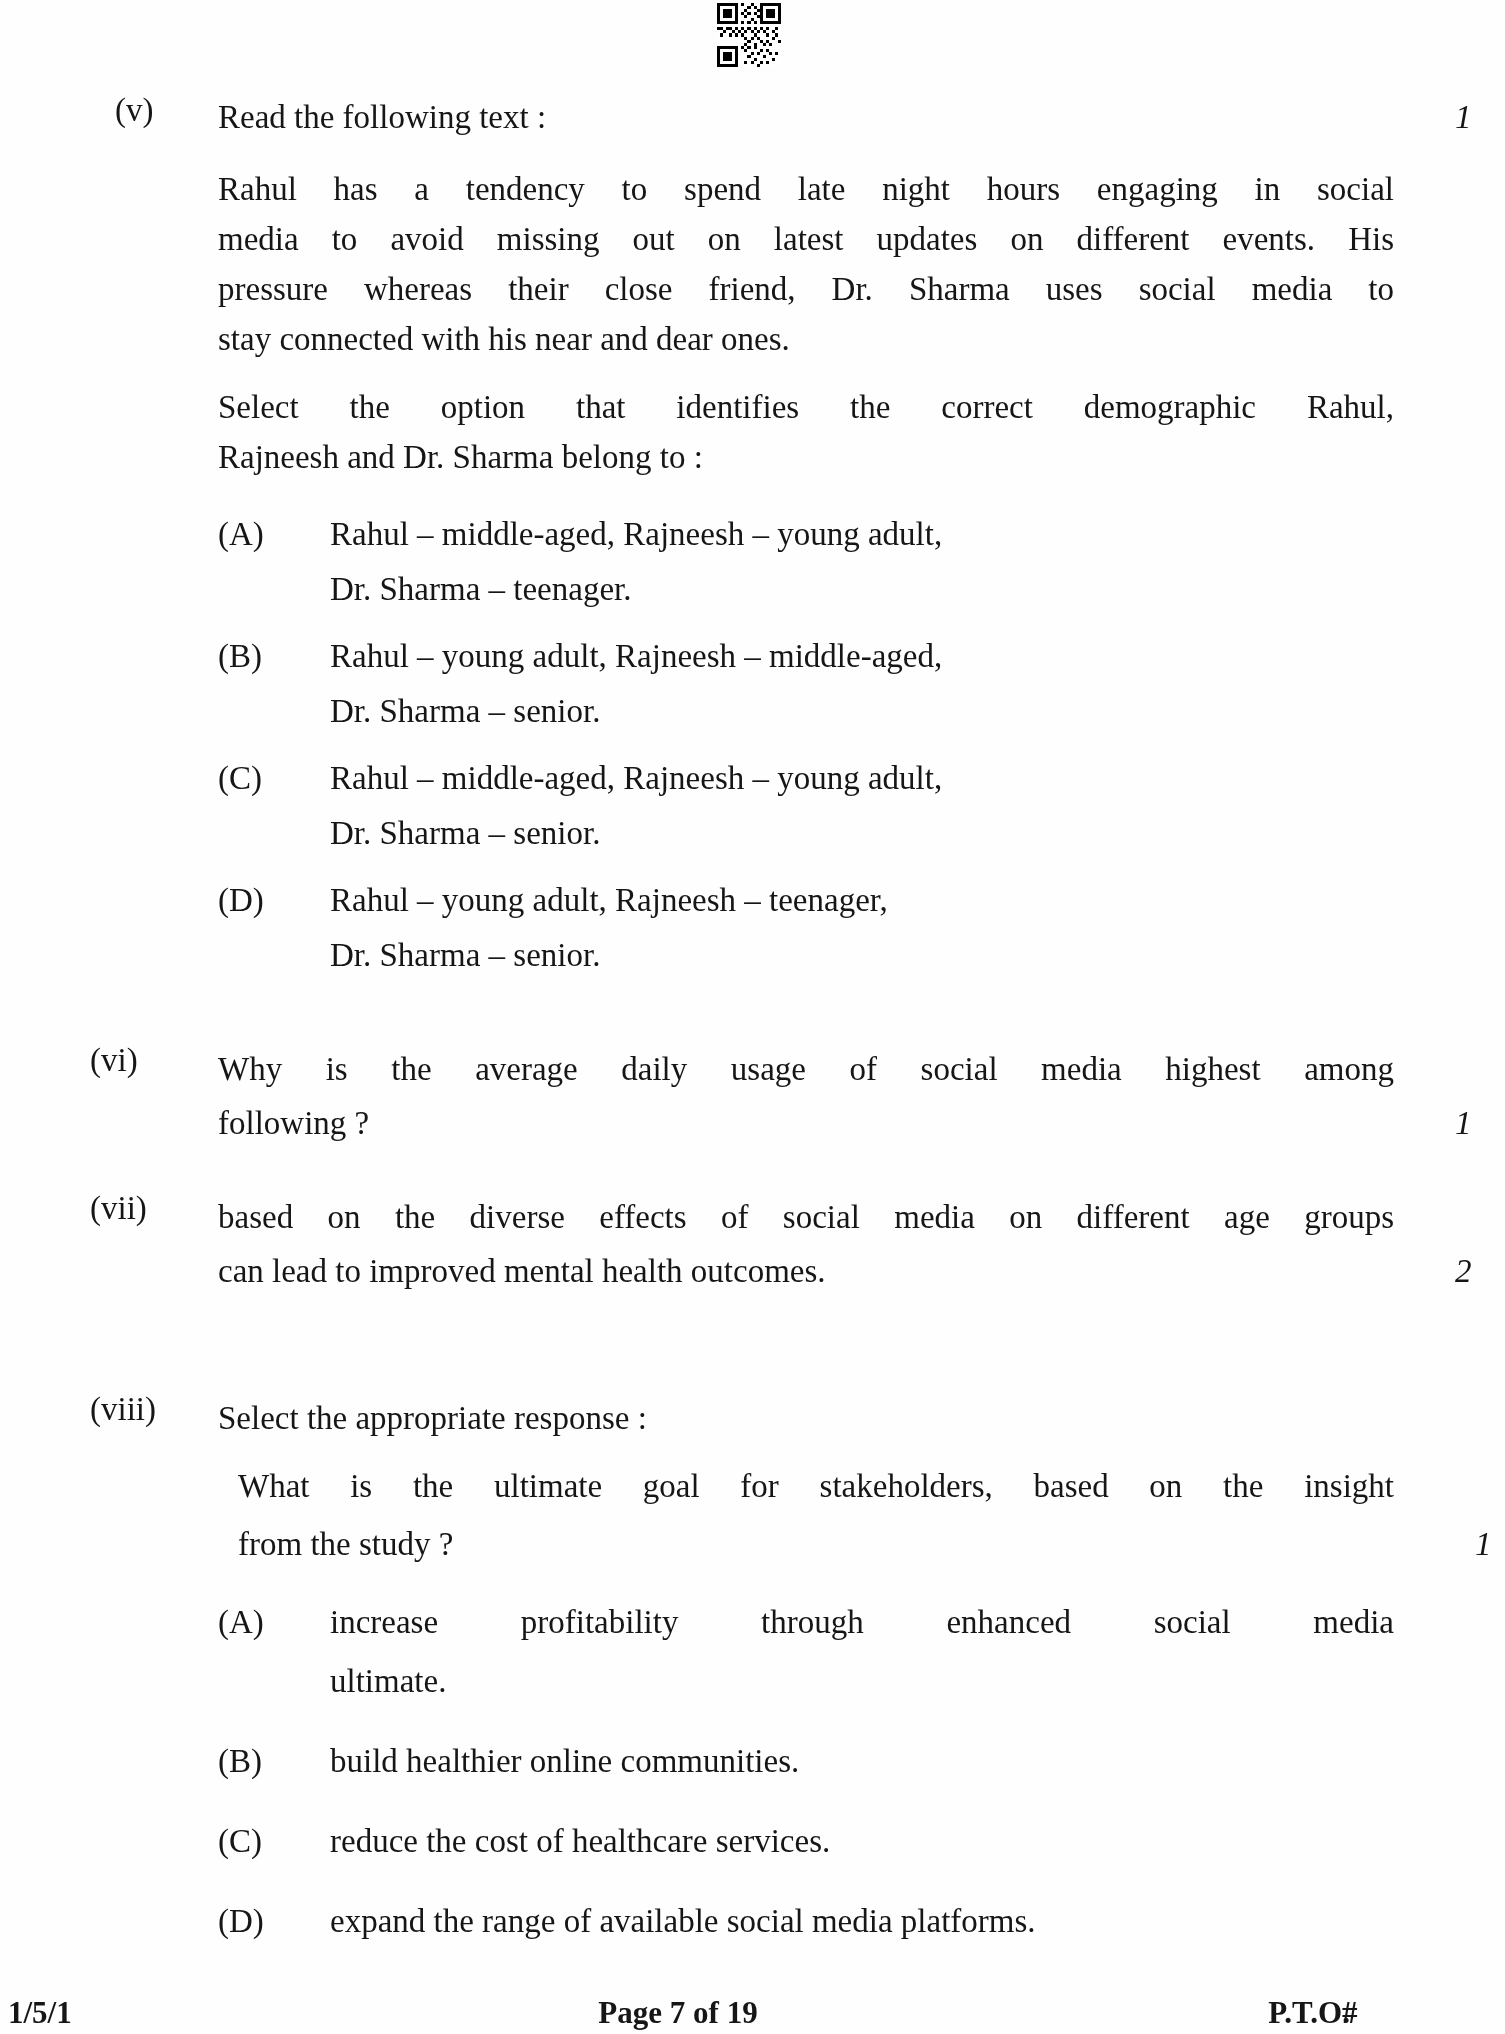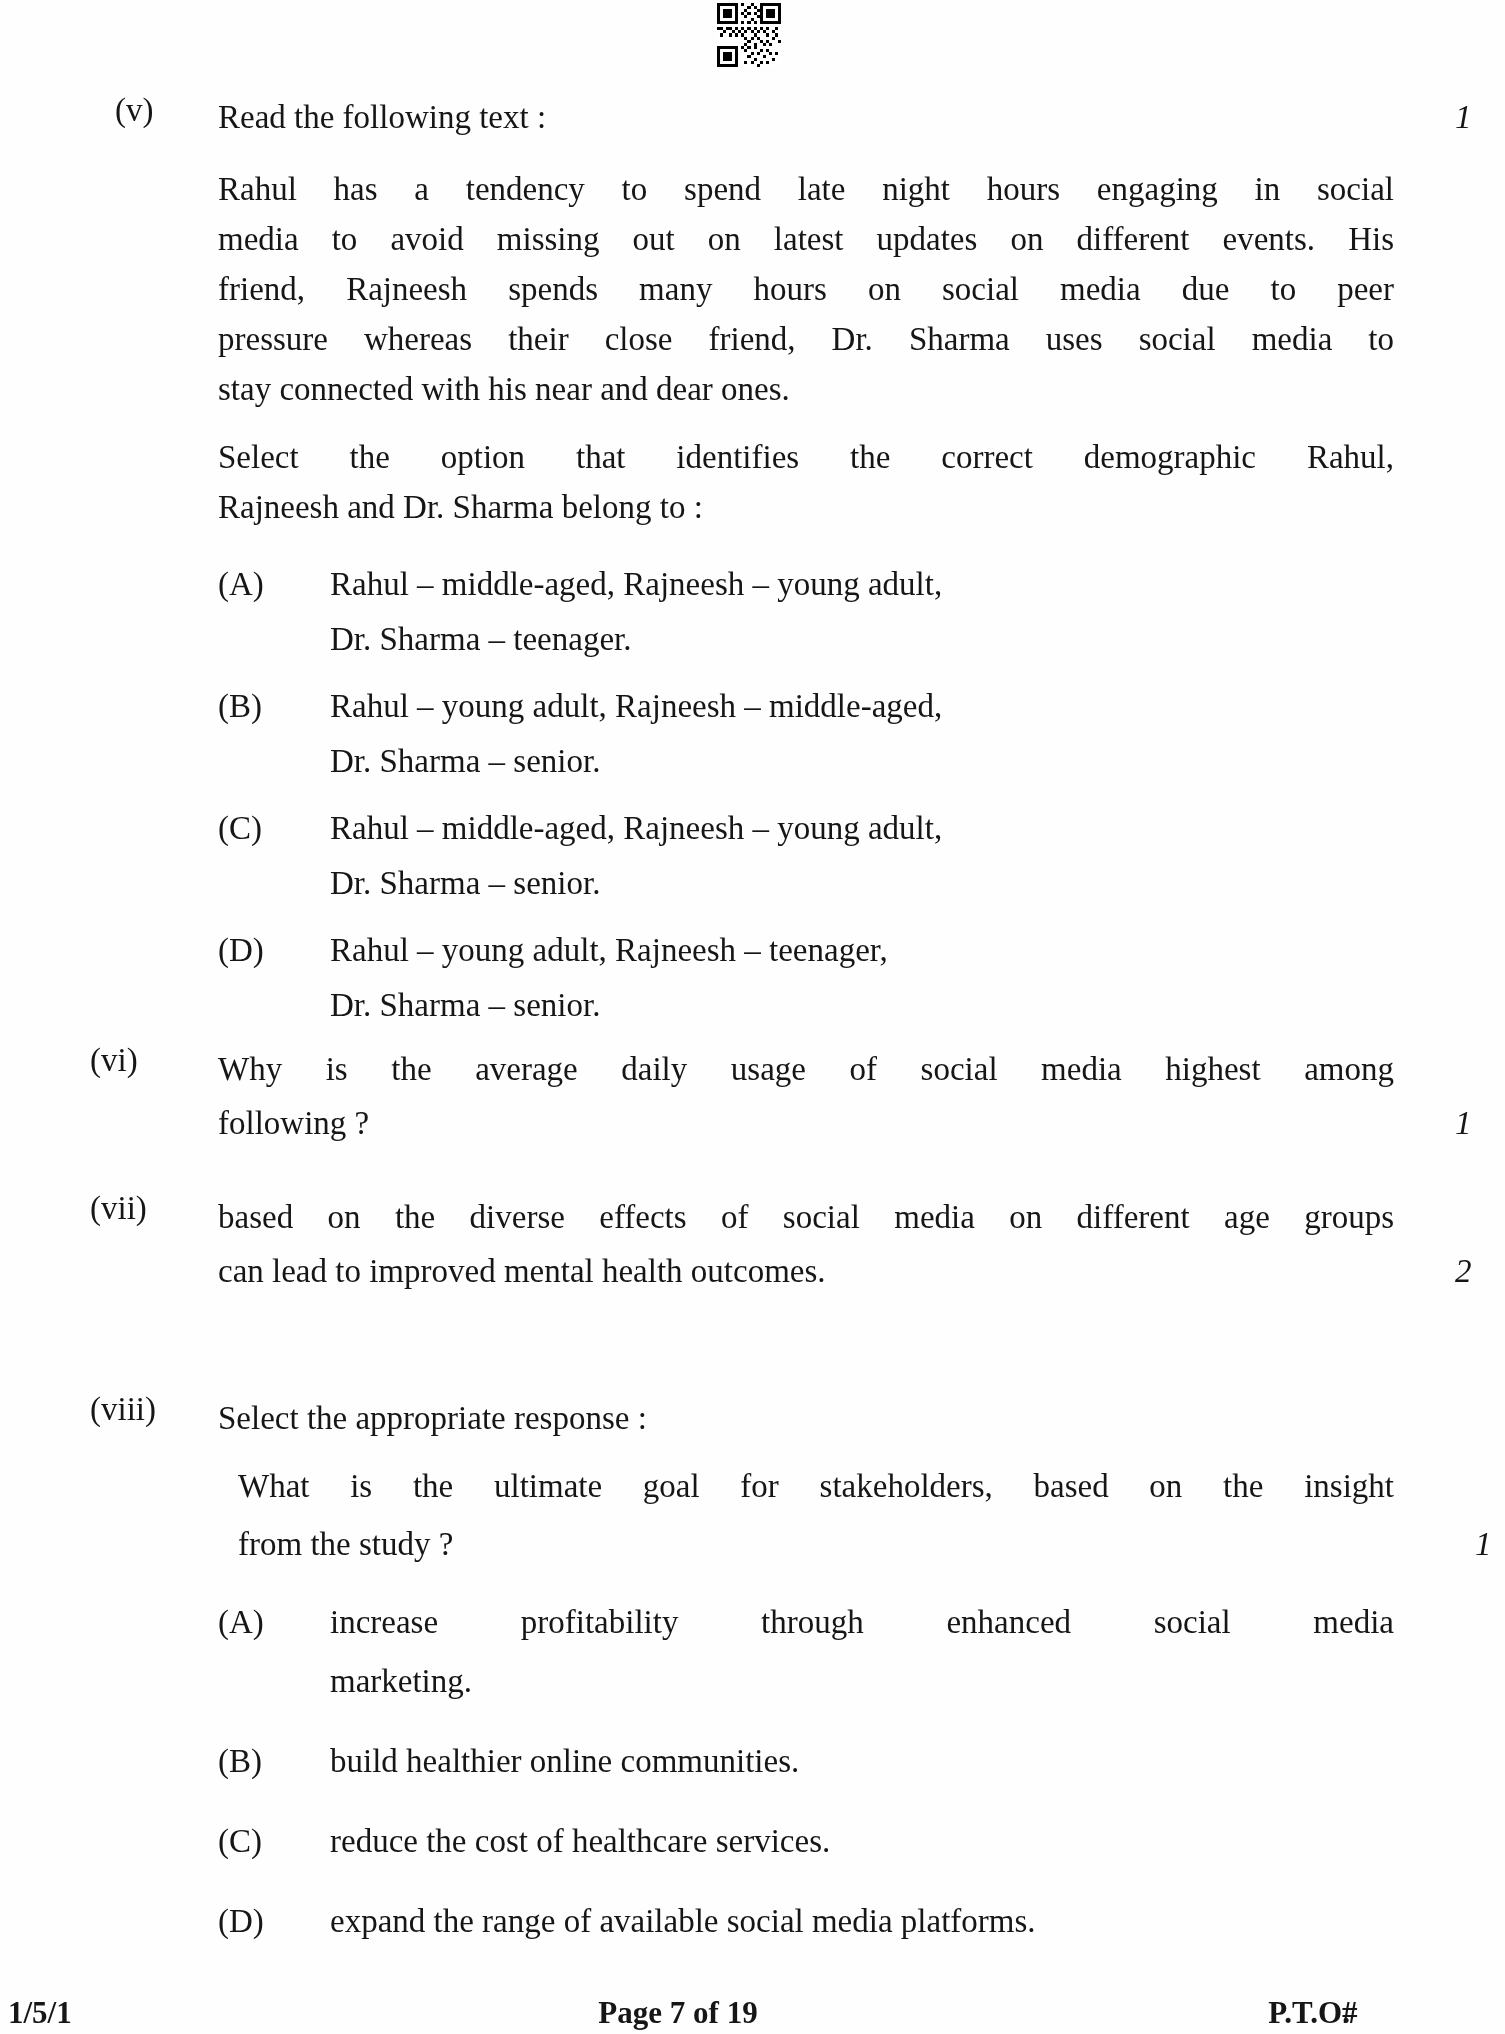--- a/index.html
+++ b/index.html
@@ -163,21 +163,20 @@
   <section class="q q-v" style="top:92px;">
     <div class="q-num indent">(v)</div>
     <div class="q-body">
       <div class="line intro-line">
         <span>Read the following text :</span>
         <span class="mark">1</span>
       </div>
       <div class="para1">
         <div class="line just">Rahul has a tendency to spend late night hours engaging in social</div>
         <div class="line just">media to avoid missing out on latest updates on different events. His</div>
-        <div class="line just">friend, Rajneesh spends many hours on social media due to peer</div>
         <div class="line just">pressure whereas their close friend, Dr. Sharma uses social media to</div>
         <div class="line">stay connected with his near and dear ones.</div>
       </div>
       <div class="para2">
         <div class="line just">Select the option that identifies the correct demographic Rahul,</div>
         <div class="line">Rajneesh and Dr. Sharma belong to :</div>
       </div>
       <div class="options">
         <div class="option">
           <div class="opt-label">(A)</div>
@@ -242,21 +241,21 @@
         <div class="line">
           <span>from the study ?</span>
           <span class="mark">1</span>
         </div>
       </div>
       <div class="options">
         <div class="option">
           <div class="opt-label">(A)</div>
           <div class="opt-text">
             <div class="line just">increase profitability through enhanced social media</div>
-            <div class="line">marketing.</div>
+            <div class="line">ultimate.</div>
           </div>
         </div>
         <div class="option">
           <div class="opt-label">(B)</div>
           <div class="opt-text">
             <div class="line">build healthier online communities.</div>
           </div>
         </div>
         <div class="option">
           <div class="opt-label">(C)</div>

